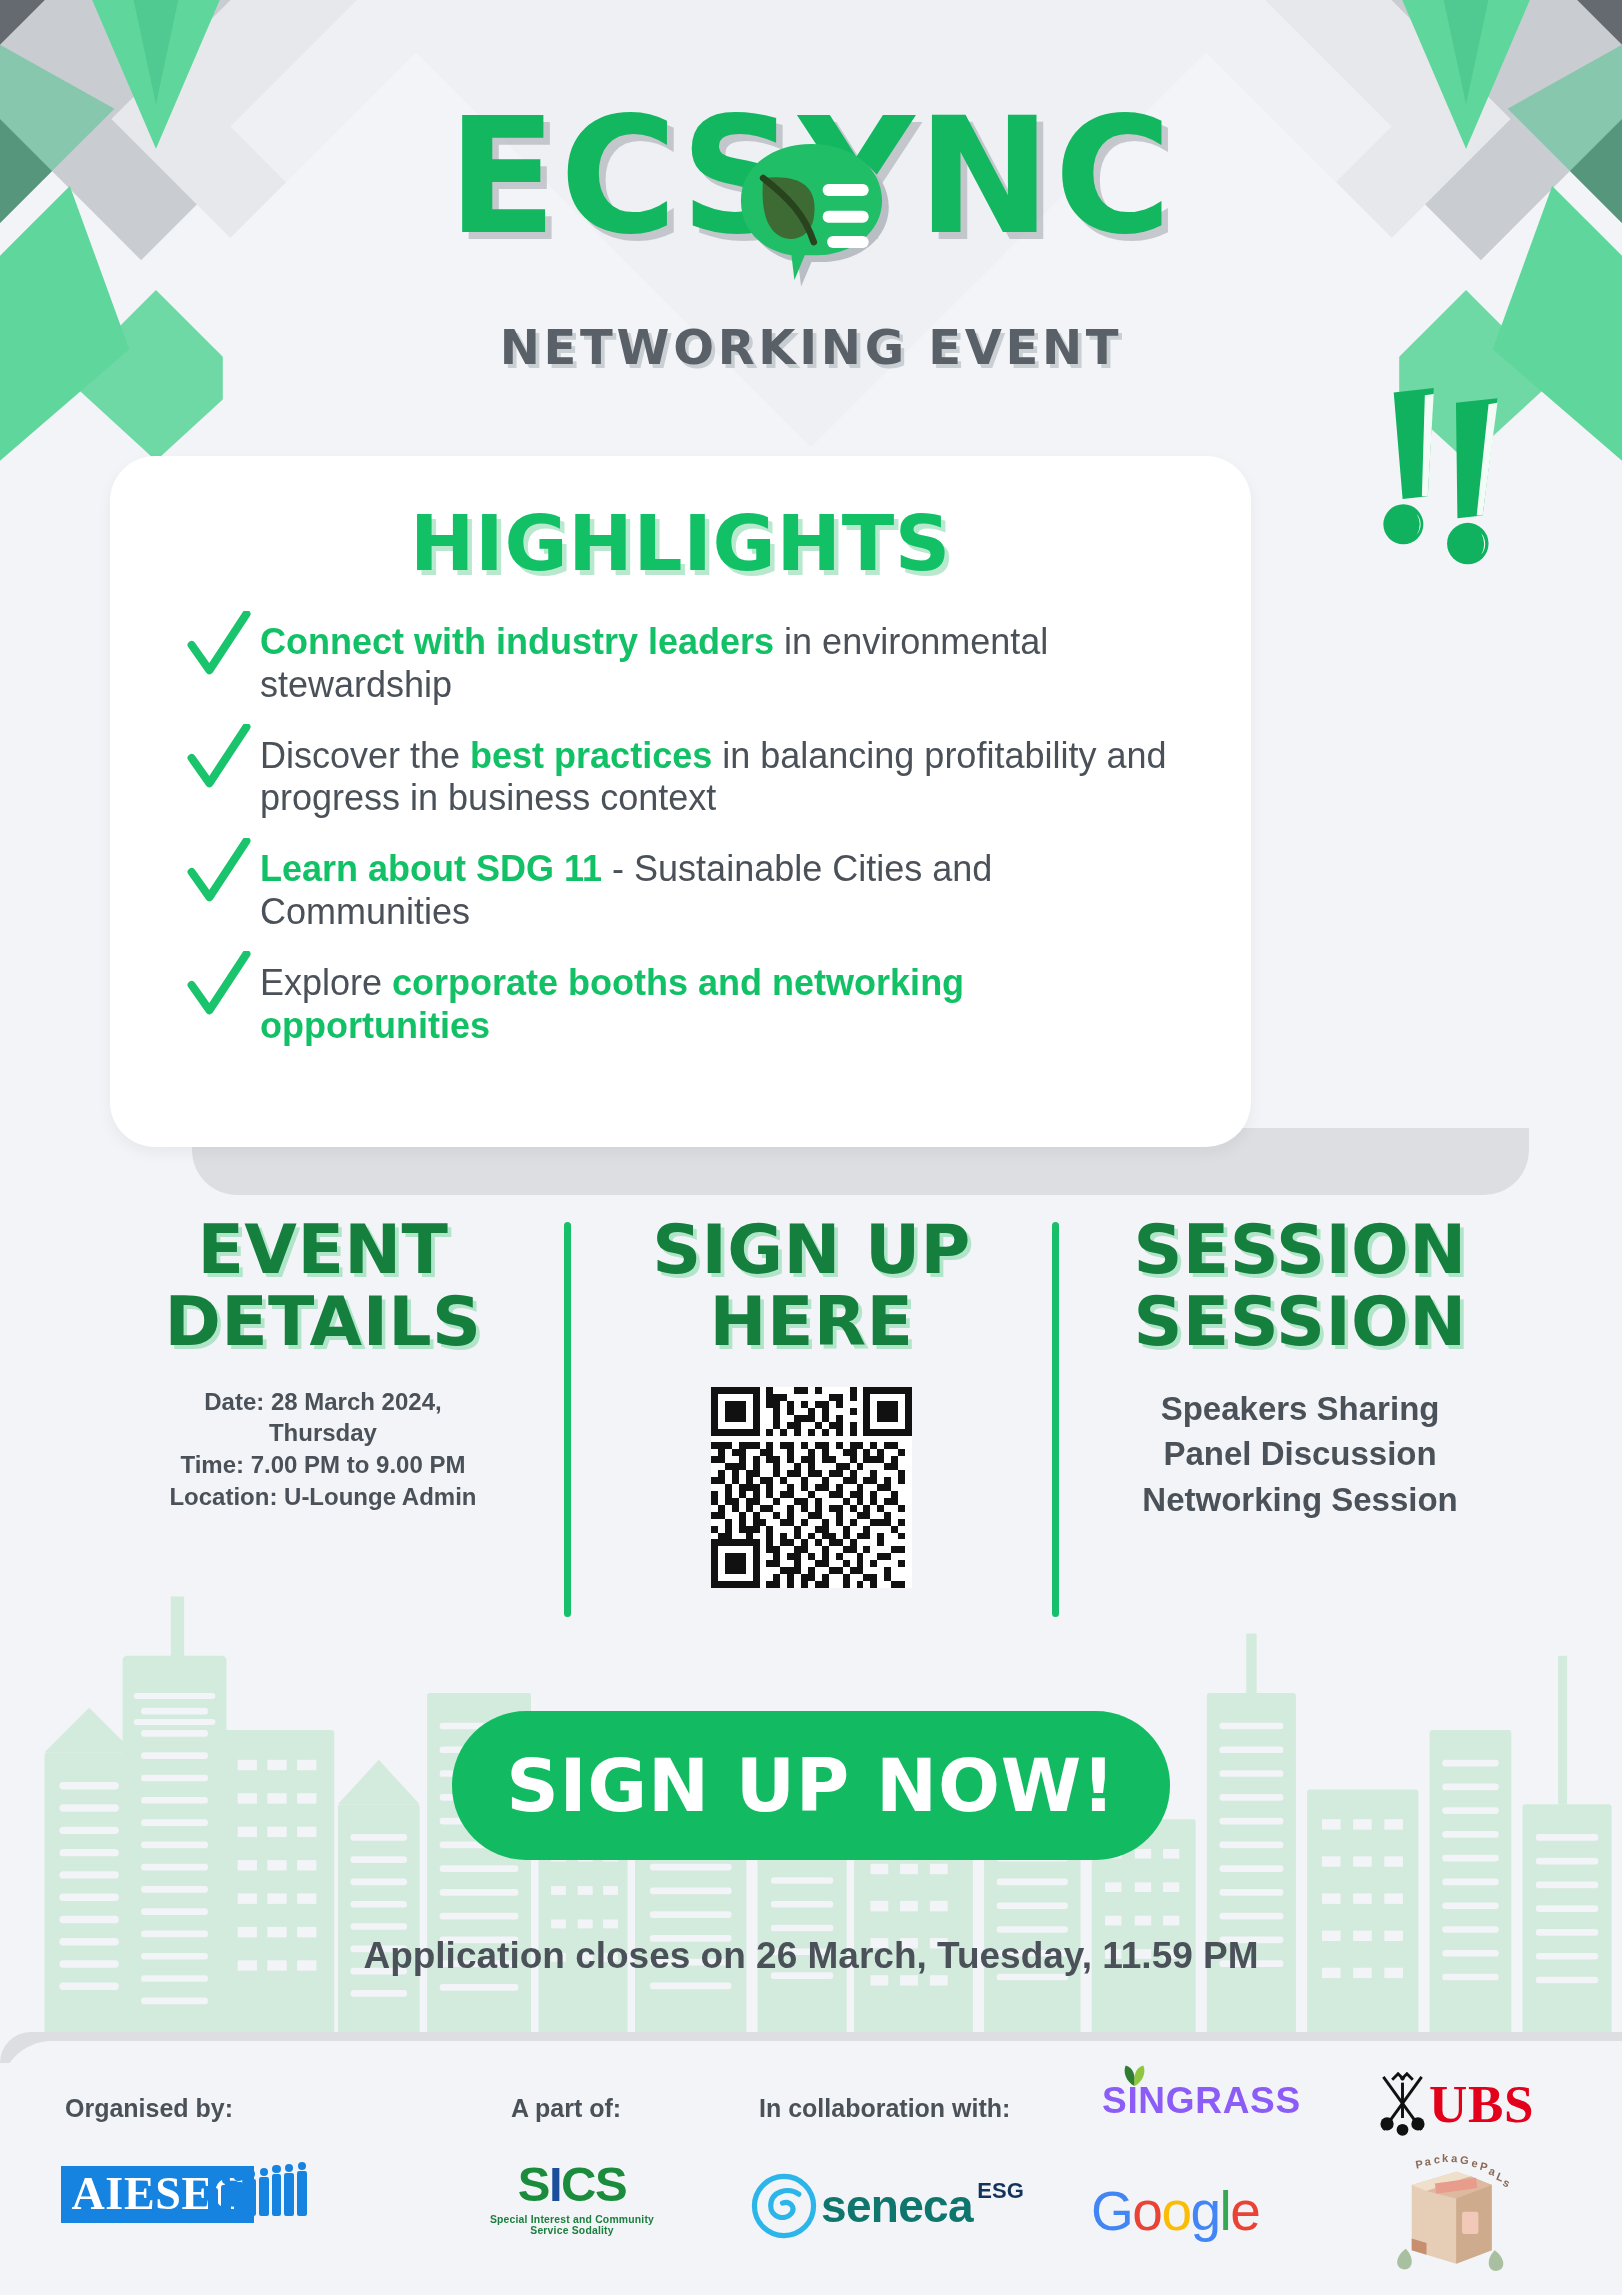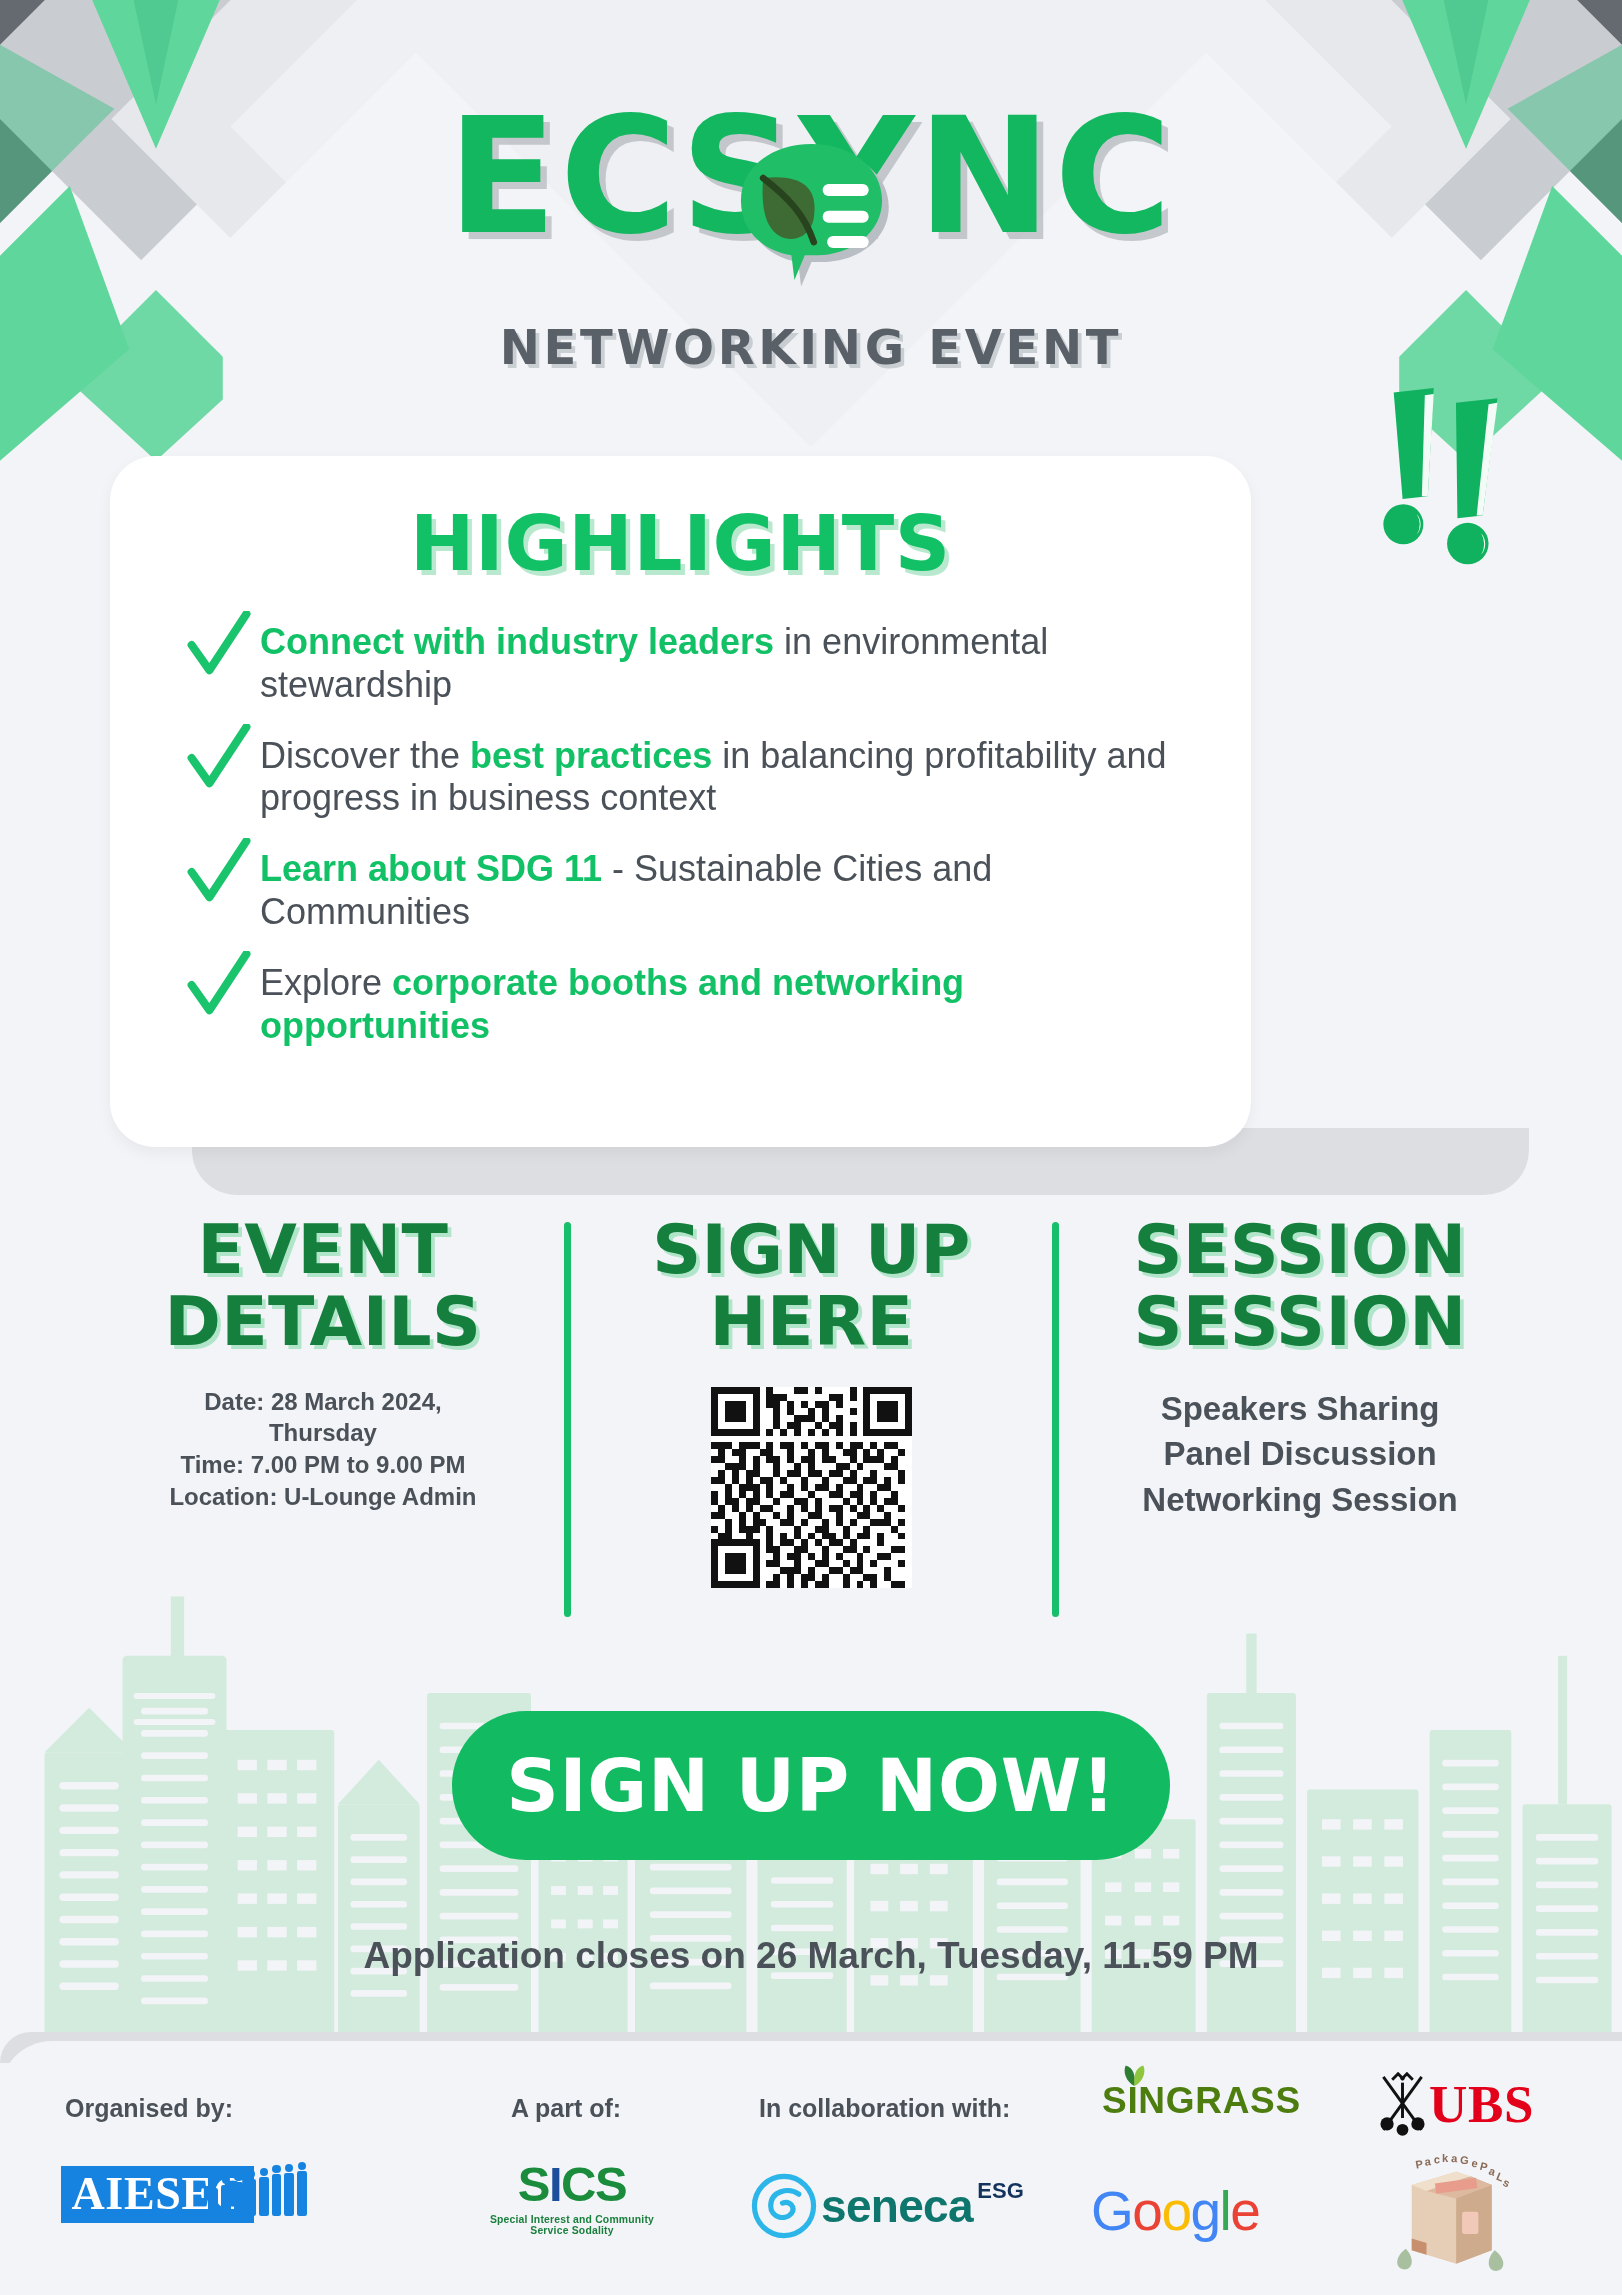--- a/index.html
+++ b/index.html
@@ -120,21 +120,21 @@
   .people{display:flex;align-items:flex-end;height:43px;margin-left:-46px;}
   .person{width:9.7px;height:37px;background:#1683e0;margin-right:3px;border-radius:2.2px;position:relative;}
   .person::before{content:"";position:absolute;top:-9px;left:0.7px;width:8.2px;height:8.2px;border-radius:50%;background:#1683e0;}
 
   
   .sics{font-family:"Liberation Sans", sans-serif;text-align:center;}
   .sics .row{font-size:49px;font-weight:bold;line-height:1;letter-spacing:-1.5px;}
   .sics .tag{font-size:10.4px;color:#1a7f3c;margin-top:4.5px;font-weight:bold;letter-spacing:0.2px;}
 
   
-  .singrass{font-family:"Liberation Sans", sans-serif;color:#4d7c0f;font-size:37px;font-weight:bold;letter-spacing:0.7px;position:relative;}
+  .singrass{font-family:"Liberation Sans", sans-serif;color:#8b5cf6;font-size:37px;font-weight:bold;letter-spacing:0.7px;position:relative;}
 
   
   .ubs{display:flex;align-items:center;}
   .ubs .word{font-family:"Liberation Serif", serif;color:#e2001a;font-size:53px;font-weight:bold;letter-spacing:0.7px;line-height:1;}
 
   
   .seneca{display:flex;align-items:center;}
   .seneca .word{font-family:"Liberation Sans", sans-serif;color:#0f766e;font-size:46px;font-weight:bold;letter-spacing:-0.7px;}
   .seneca .esg{font-family:"Liberation Sans", sans-serif;color:#14335c;font-size:22px;font-weight:bold;margin-left:4.5px;align-self:flex-start;margin-top:6px;}
 

